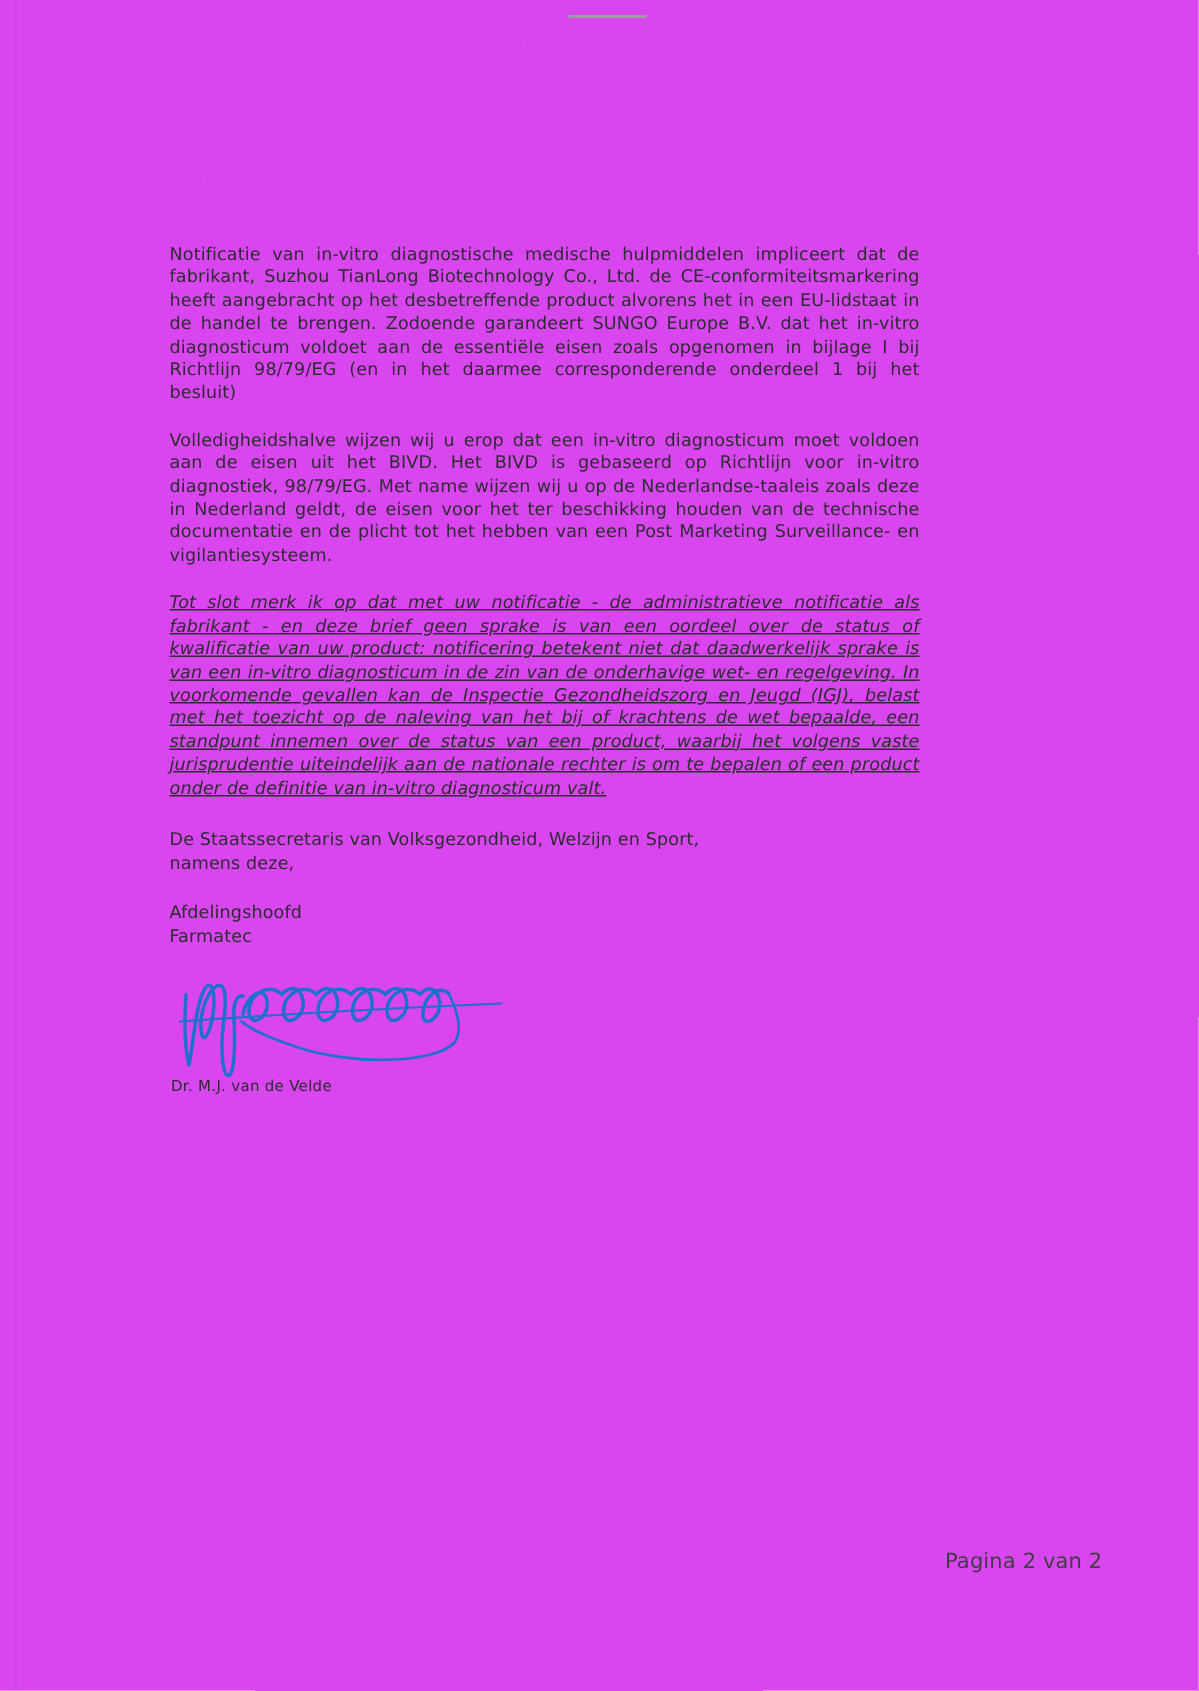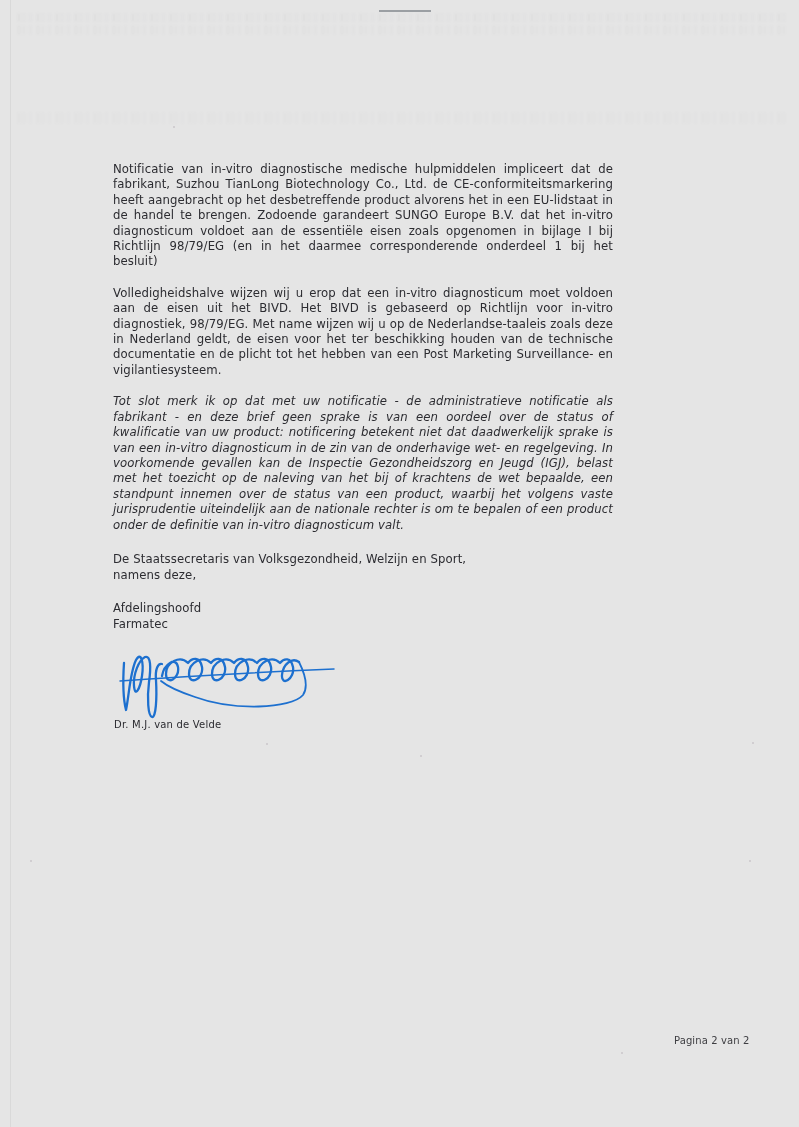--- a/index.html
+++ b/index.html
@@ -1,21 +1,21 @@
 <!DOCTYPE html>
 <html><head>
 <meta charset="utf-8">
 <style>
   html,body{margin:0;padding:0;}
   body{
     width:799px;height:1127px;position:relative;overflow:hidden;
     background:#ffffff;
     font-family:"DejaVu Sans","Liberation Sans",sans-serif;
   }
-  .page{position:absolute;inset:0;background:#e5e5e5;}
+  .page{position:absolute;inset:0;background:#d946ef;}
   
   .edge-line{position:absolute;left:10px;top:0;width:1px;height:1127px;background:rgba(0,0,0,0.05);}
   
   .ghost{
     position:absolute;left:18px;right:14px;
     background:repeating-linear-gradient(90deg,
       rgba(75,75,85,0.10) 0 2px, rgba(0,0,0,0) 2px 5px,
       rgba(75,75,85,0.07) 5px 7px, rgba(0,0,0,0) 7px 11px,
       rgba(75,75,85,0.05) 11px 14px, rgba(0,0,0,0) 14px 19px);
     filter:blur(1.4px);opacity:.55;
@@ -27,36 +27,36 @@
   .top-dash{position:absolute;left:379px;top:10px;width:52px;height:2px;background:#9b9fa3;}
   
   .speck{position:absolute;width:2px;height:2px;border-radius:50%;background:rgba(110,95,110,0.22);}
   
   .content{
     position:absolute;left:113px;top:162px;width:500px;
     font-size:11.7px;line-height:15.4px;color:#2c2c31;
     text-align:justify;letter-spacing:0.1px;
   }
   .content p{margin:0 0 16px 0;padding:0;}
-  .content p.italic{font-style:italic;}
+  .content p.italic{font-style:italic;text-decoration:underline;}
   .closing{
     position:absolute;left:113px;width:500px;
     font-size:11.7px;line-height:16px;color:#2c2c31;letter-spacing:0.1px;
   }
   .closing-1{top:551px;}
   .closing-2{top:601px;line-height:15.5px;}
   .closing div{margin:0;}
   .signature{position:absolute;left:115px;top:636px;width:230px;height:84px;}
   .signer{
     position:absolute;left:114px;top:717px;
     font-size:10px;line-height:16px;color:#2c2c31;letter-spacing:0.2px;
   }
   .footer{
     position:absolute;left:630px;top:1035px;
-    font-size:10px;line-height:12px;color:#3e3e42;letter-spacing:0.1px;margin-left:44px;
+    font-size:14px;line-height:12px;color:#3e3e42;letter-spacing:0.1px;
   }
 </style>
 </head>
 <body>
 
 <div class="page">
 
   <div class="edge-line"></div>
   <div class="ghost ghost-a"></div>
   <div class="ghost ghost-b"></div>

